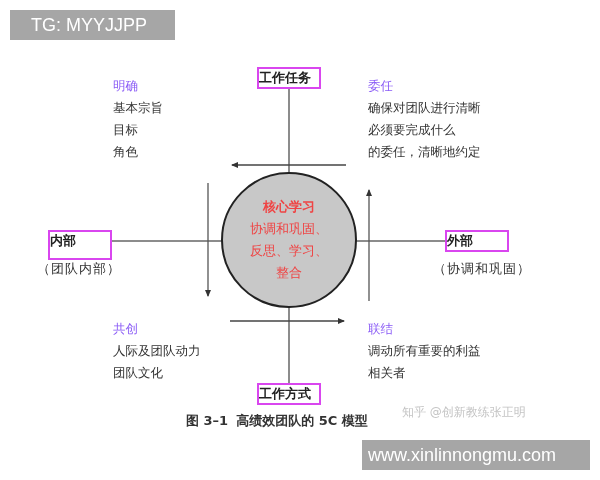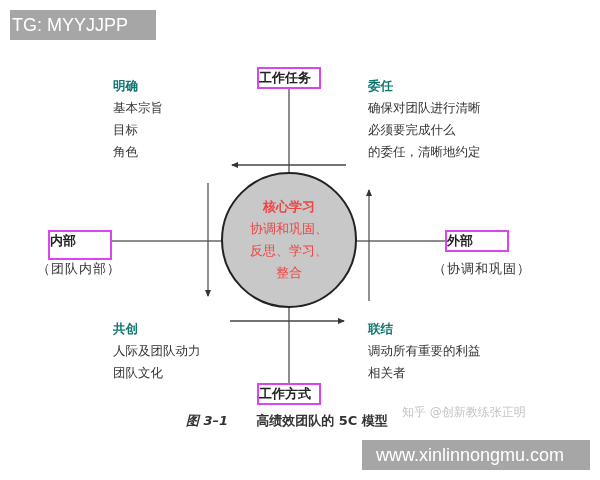--- a/index.html
+++ b/index.html
@@ -1,46 +1,46 @@
 <!DOCTYPE html>
 <html><head>
 <meta charset="utf-8">
 <style>
   html, body { margin: 0; padding: 0; }
   body {
     width: 600px; height: 480px; background: #ffffff; position: relative; overflow: hidden;
     font-family: "DejaVu Sans", sans-serif; color: #222;
   }
   .tag {
-    position: absolute; left: 10px; top: 10px; width: 146px; height: 30px;
+    position: absolute; left: 10px; top: 10px; width: 165px; height: 30px;
     background: #a6a6a6; color: #ffffff; font-family: "Liberation Sans", sans-serif;
-    font-size: 18px; line-height: 30px; padding-left: 2px; box-sizing: border-box;
+    font-size: 18px; line-height: 30px; padding-left: 21px; box-sizing: border-box;
   }
   .url-banner {
     position: absolute; left: 362px; top: 440px; width: 228px; height: 30px;
     background: #a6a6a6; color: #ffffff; font-family: "Liberation Sans", sans-serif;
-    font-size: 18px; line-height: 30px; padding-left: 14px; box-sizing: border-box; white-space: nowrap;
+    font-size: 18px; line-height: 30px; padding-left: 6px; box-sizing: border-box; white-space: nowrap;
   }
   svg.diagram { position: absolute; left: 0; top: 0; }
   .box {
     position: absolute; border: 2px solid #d946ef; background: #fff; text-align: left;
     font-size: 13px; font-weight: bold; line-height: 18px; box-sizing: border-box; color: #222;
   }
   .sublabel { position: absolute; font-size: 13px; color: #333; white-space: nowrap; letter-spacing: 1px; text-align: center; }
   .block { position: absolute; font-size: 12.5px; line-height: 22px; color: #333; white-space: nowrap; }
-  .block .title { font-weight: bold; color: #0f766e; }
+  .block .title { font-weight: normal; color: #8b5cf6; }
   .core {
     position: absolute; left: 222px; top: 196px; width: 134px; text-align: center;
     font-size: 13px; line-height: 22px; color: #ef4444;
   }
   .core .title { font-weight: bold; }
   .caption {
     position: absolute; left: 186px; top: 412px; font-size: 13px; font-weight: bold; color: #333; white-space: nowrap;
   }
-  .caption .num { margin-right: 28px; font-style: italic; }
+  .caption .num { margin-right: 8px; }
   .watermark {
     position: absolute; left: 402px; top: 404px; font-size: 12px; color: #c4c4c4; white-space: nowrap;
   }
 </style>
 </head>
 <body>
 
 <div class="tag">TG: MYYJJPP</div>
 
 <svg class="diagram" width="600" height="480">

